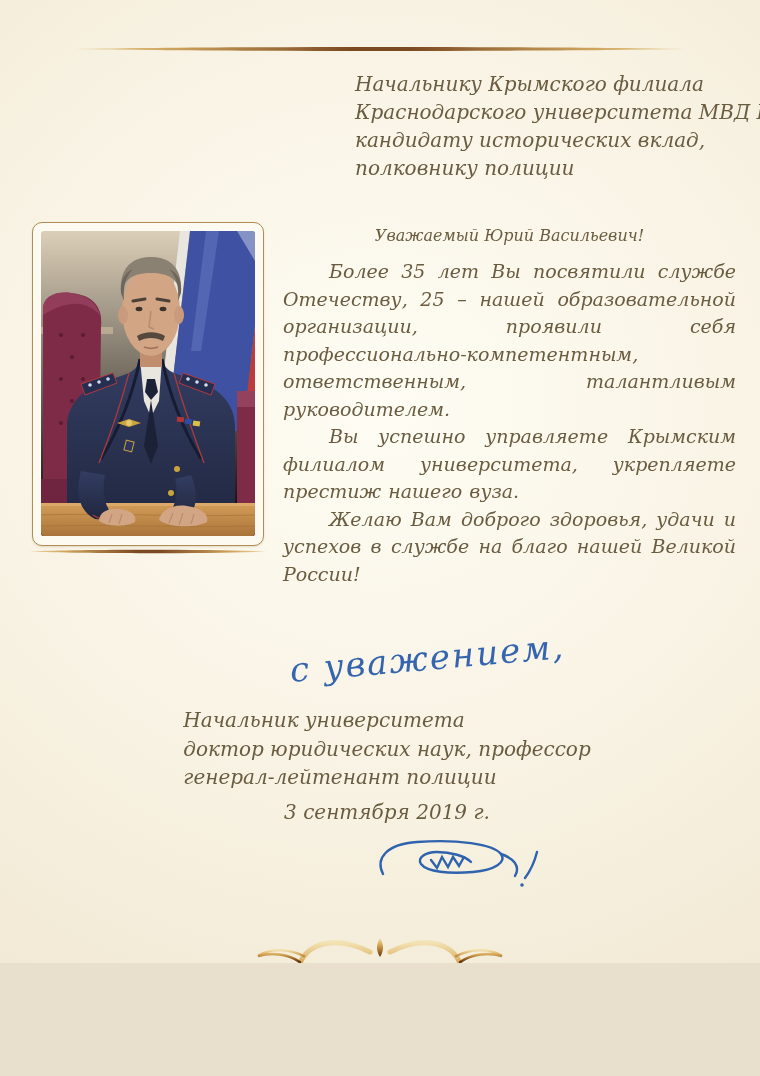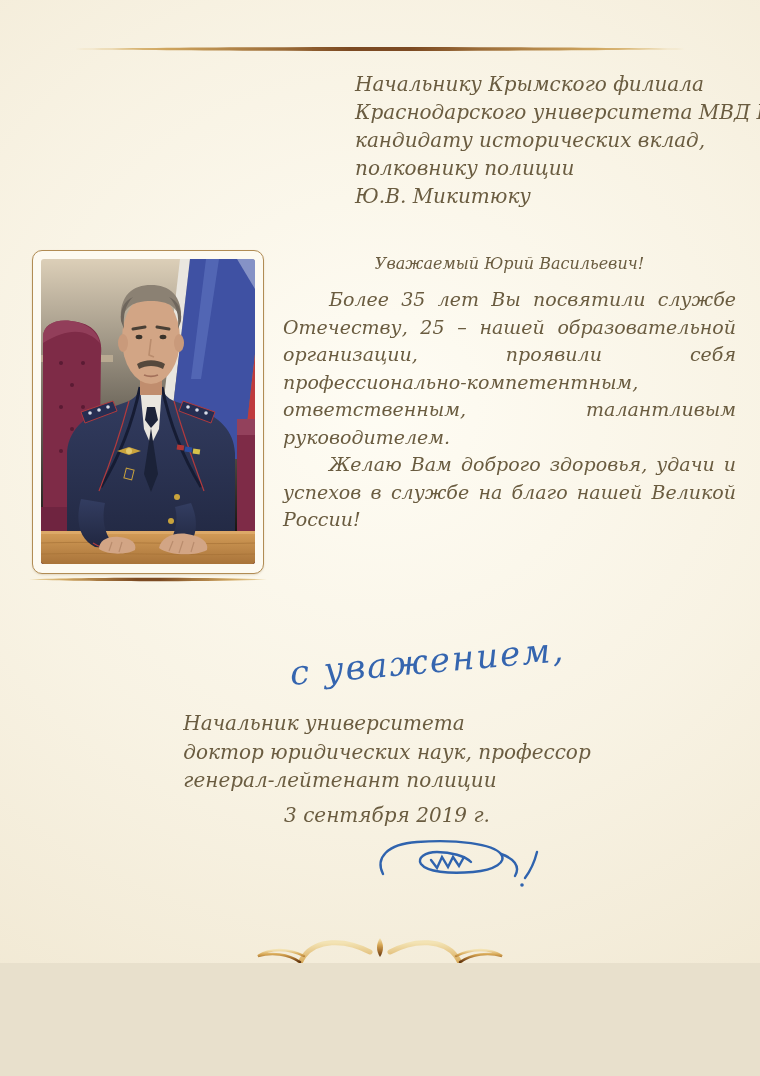--- a/index.html
+++ b/index.html
@@ -63,21 +63,20 @@
   </div>
 
   <div class="content">
 
     
     <div class="recipient">
       <div>Начальнику Крымского филиала</div>
       <div>Краснодарского университета МВД РФ</div>
       <div>кандидату исторических вклад,</div>
       <div>полковнику полиции</div>
-      <div>Ю.В. Микитюку</div>
     </div>
 
     
     <div class="photo-float">
       <div class="photo-frame">
         <svg class="photo" viewBox="0 0 214 305" preserveAspectRatio="none">
           <defs>
             <linearGradient id="wall" x1="0" y1="0" x2="0" y2="1">
               <stop offset="0" stop-color="#dccfb8"></stop>
                 <stop offset="1" stop-color="#c8ba a1"></stop>
@@ -199,20 +198,21 @@
       <svg class="photo-underline" width="240" height="7" viewBox="0 0 240 7">
         <path d="M1 3.5 C 55 1.3 185 1.3 239 3.5 C 185 5.7 55 5.7 1 3.5 Z" fill="url(#tg)"></path>
       </svg>
     </div>
 
     
     <div class="salutation">Уважаемый Юрий Васильевич!</div>
 
     
     <p class="body-par">Более 35 лет Вы посвятили службе Отечеству, 25 – нашей образовательной организации, проявили себя профессионально-компетентным, ответственным, талантливым руководителем.</p>
+    <p class="body-par">Вы успешно управляете Крымским филиалом университета, укрепляете престиж нашего вуза.</p>
     <p class="body-par">Желаю Вам доброго здоровья, удачи и успехов в службе на благо нашей Великой России!</p>
 
     
     <span class="closing-script">с уважением,</span>
 
     
     <div class="sig-row">
       <div class="sig-titles">
         <div>Начальник университета</div>
         <div>доктор юридических наук, профессор</div>

